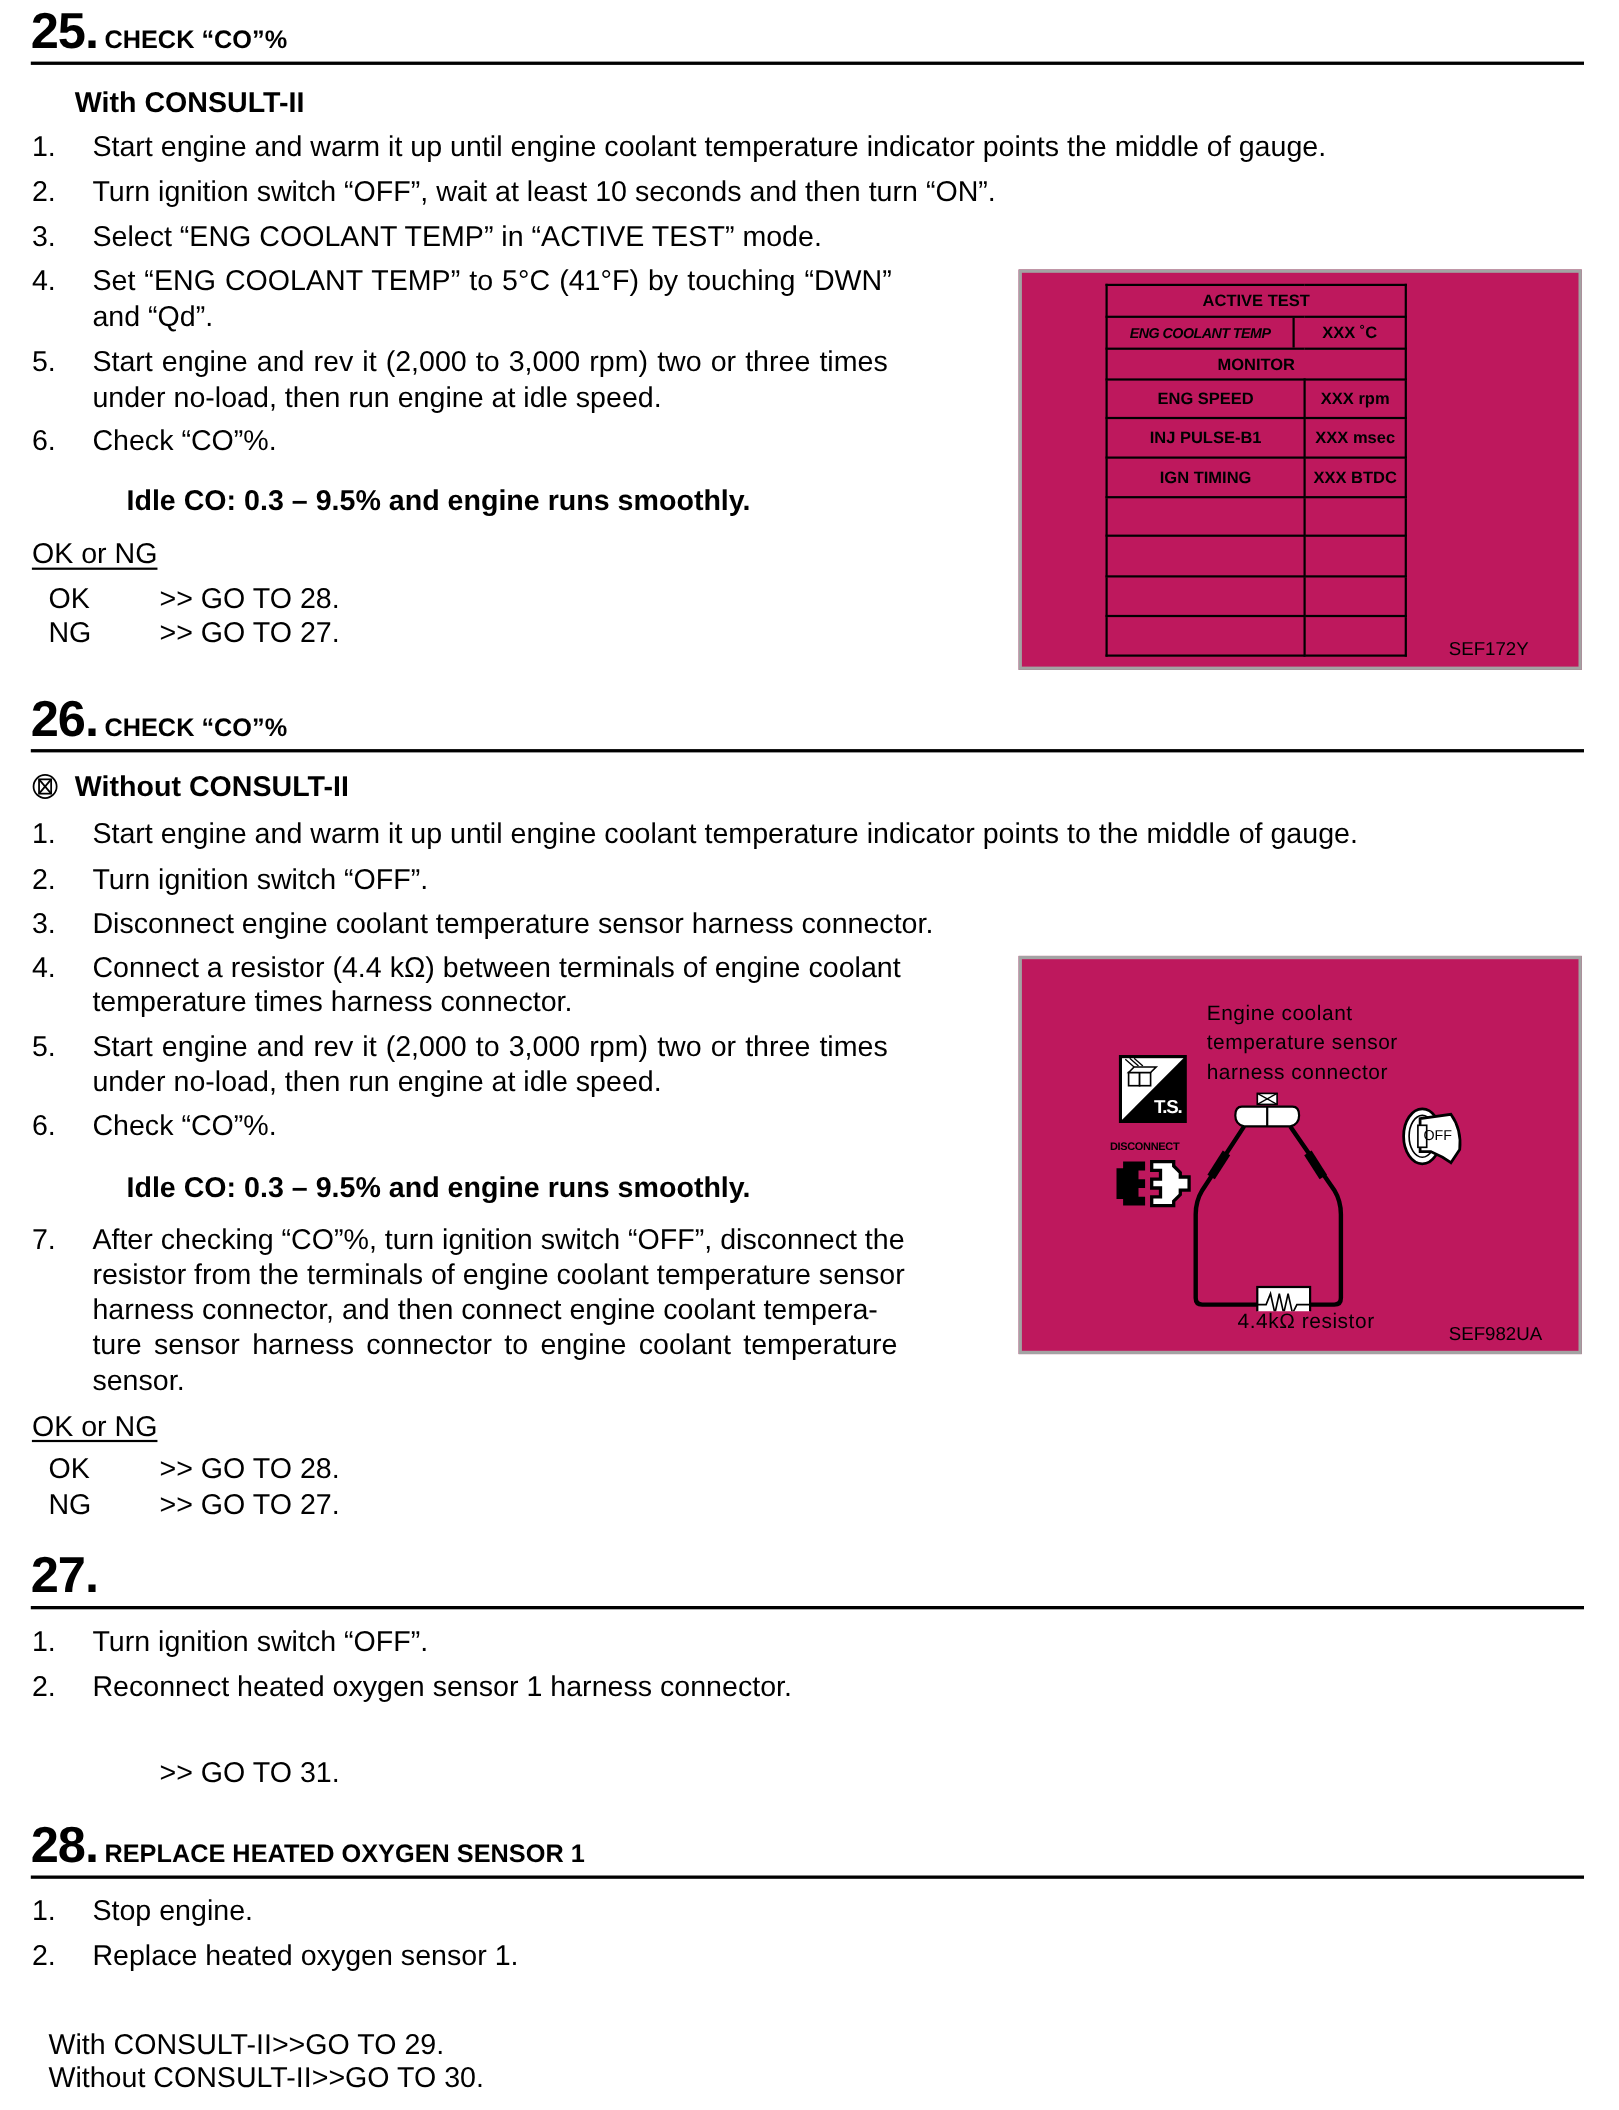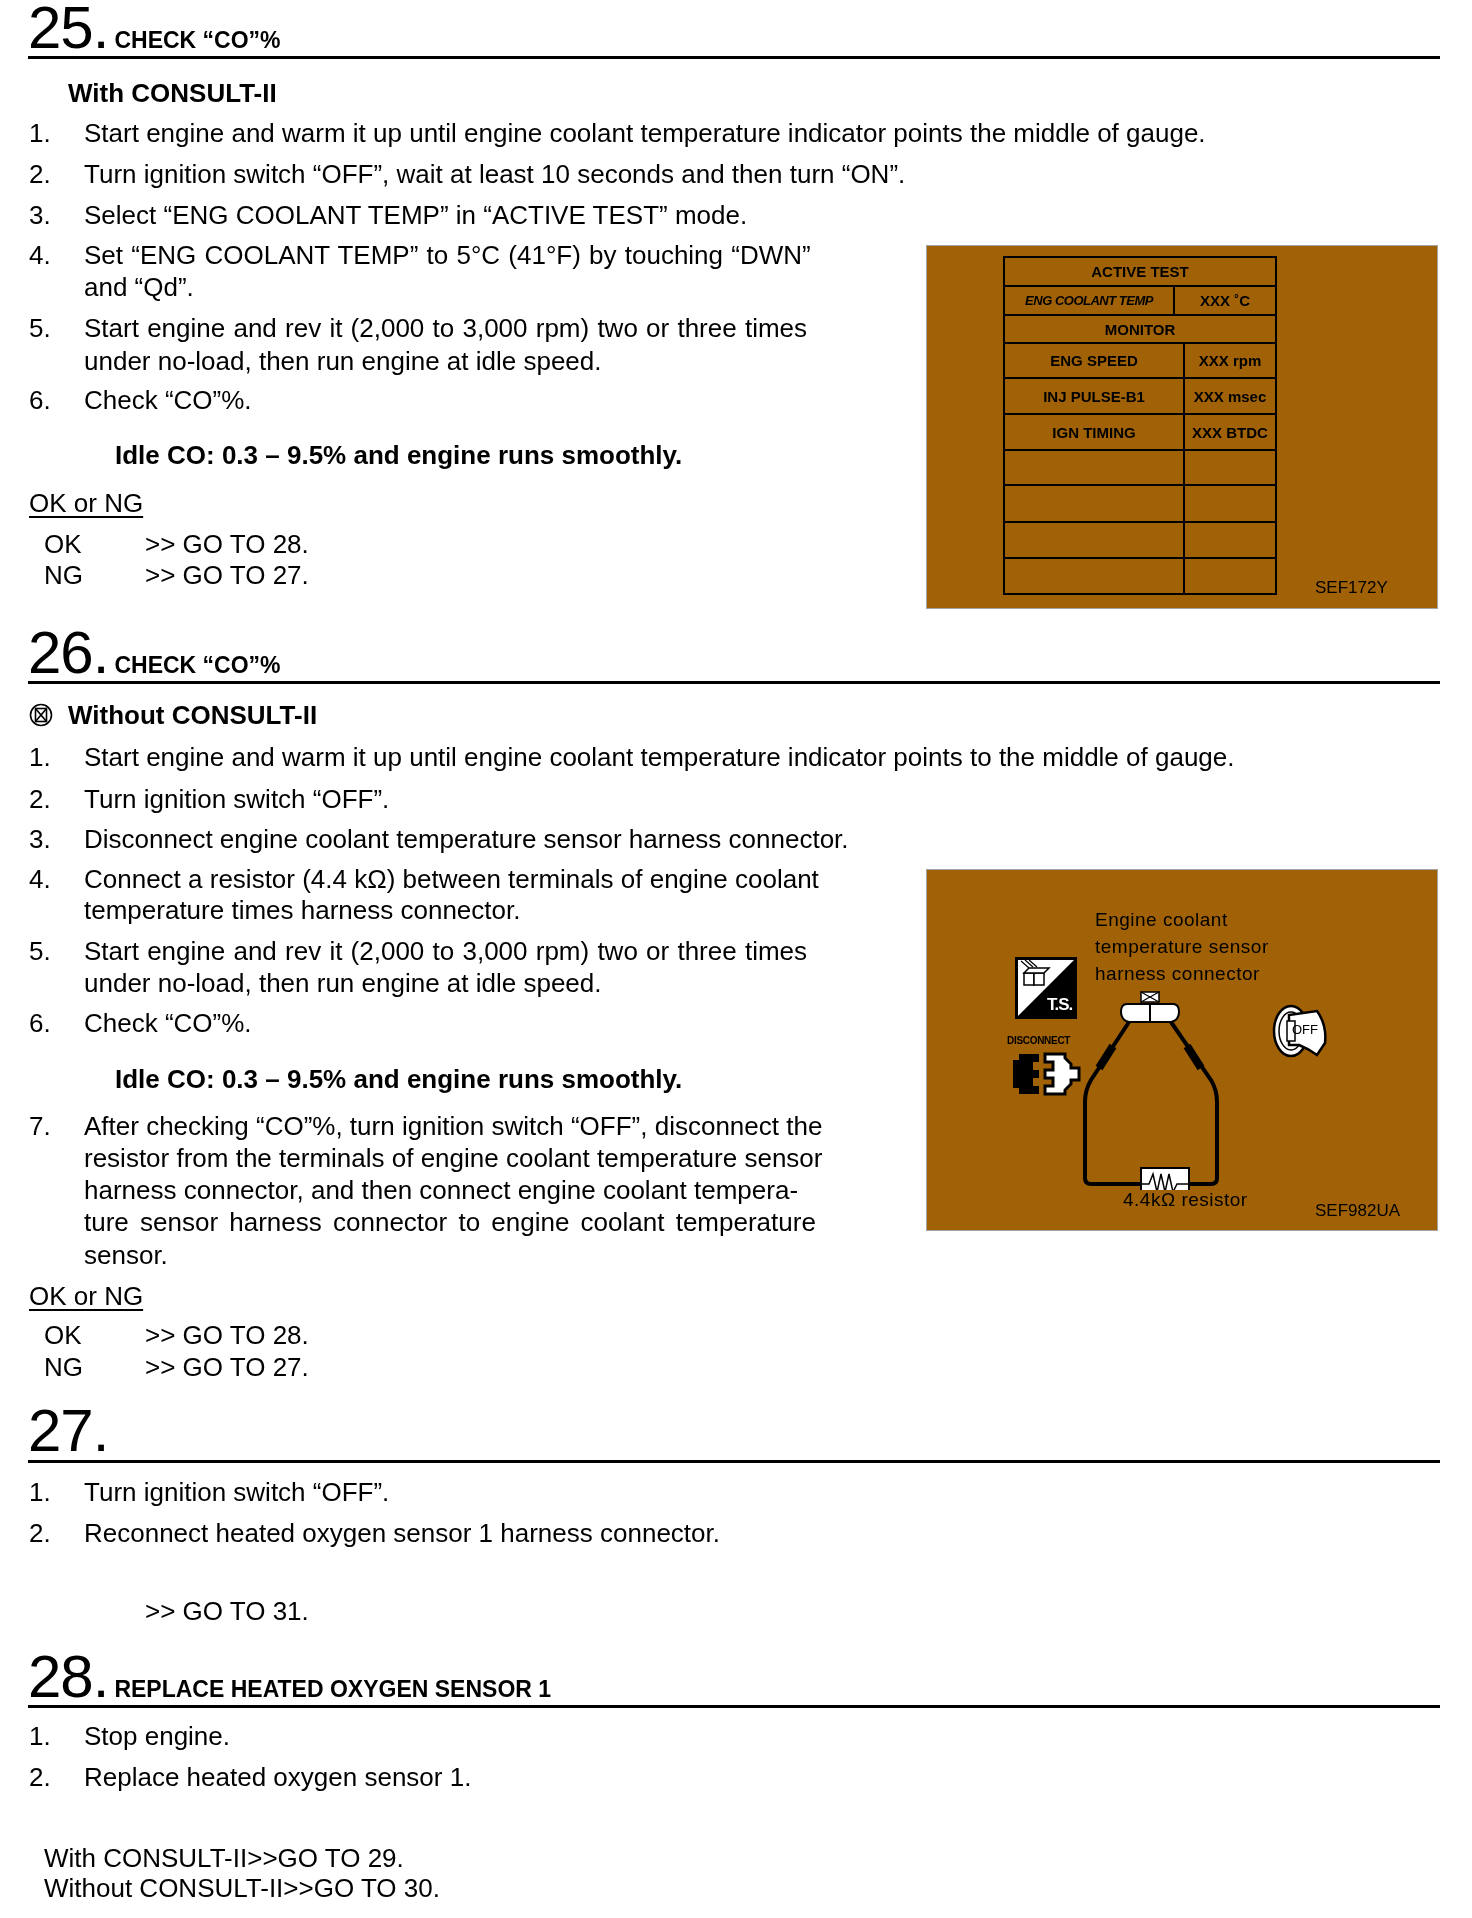--- a/index.html
+++ b/index.html
@@ -1,30 +1,30 @@
 <!DOCTYPE html>
 <html><head>
 <meta charset="utf-8">
 <style>
   html, body { margin: 0; padding: 0; background: #ffffff; }
   body {
     width: 1472px; height: 1918px; position: relative; overflow: hidden;
     font-family: "Liberation Sans", sans-serif; color: #000;
   }
   .abs { position: absolute; white-space: nowrap; }
-  .hnum { font-size: 60px; line-height: 44px; font-weight: normal; letter-spacing: -1px; }
+  .hnum { font-size: 46px; line-height: 44px; font-weight: bold; letter-spacing: -1px; }
   .htitle { font-size: 23px; font-weight: bold; line-height: 44px; margin-left: 6px; }
   .heading { position: absolute; left: 28px; display: flex; align-items: baseline; }
   .rule { position: absolute; left: 28px; width: 1412px; height: 3px; background: #000; }
   .body { font-size: 26px; line-height: 32px; }
   .bold { font-weight: bold; }
   .num { position: absolute; left: 29px; }
   .txt { position: absolute; left: 84px; }
   .u { text-decoration: underline; text-underline-offset: 4px; }
-  .figbox { position: absolute; border: 1px solid #a3a3a3; box-sizing: border-box; background: #a16207; }
+  .figbox { position: absolute; border: 3px solid #a3a3a3; box-sizing: border-box; background: #be185d; }
   table.at { position: absolute; border-collapse: collapse; font-weight: bold; font-size: 15px; }
   table.at td { border: 2px solid #000; text-align: center; padding: 0; }
   .figid { position: absolute; font-size: 17px; }
   .fig-label { position: absolute; font-size: 19px; line-height: 27px; letter-spacing: 0.5px; }
 </style>
 </head>
 <body>
 
 <div class="heading" style="top:6px;">
   <span class="hnum">25.</span>

